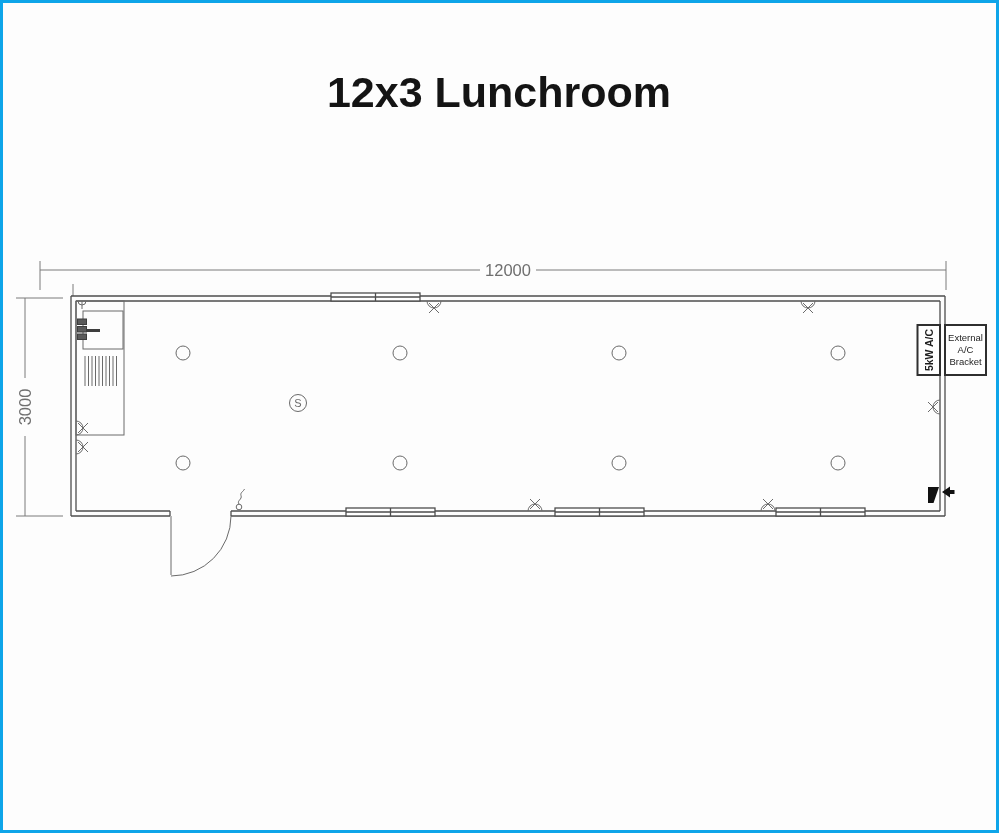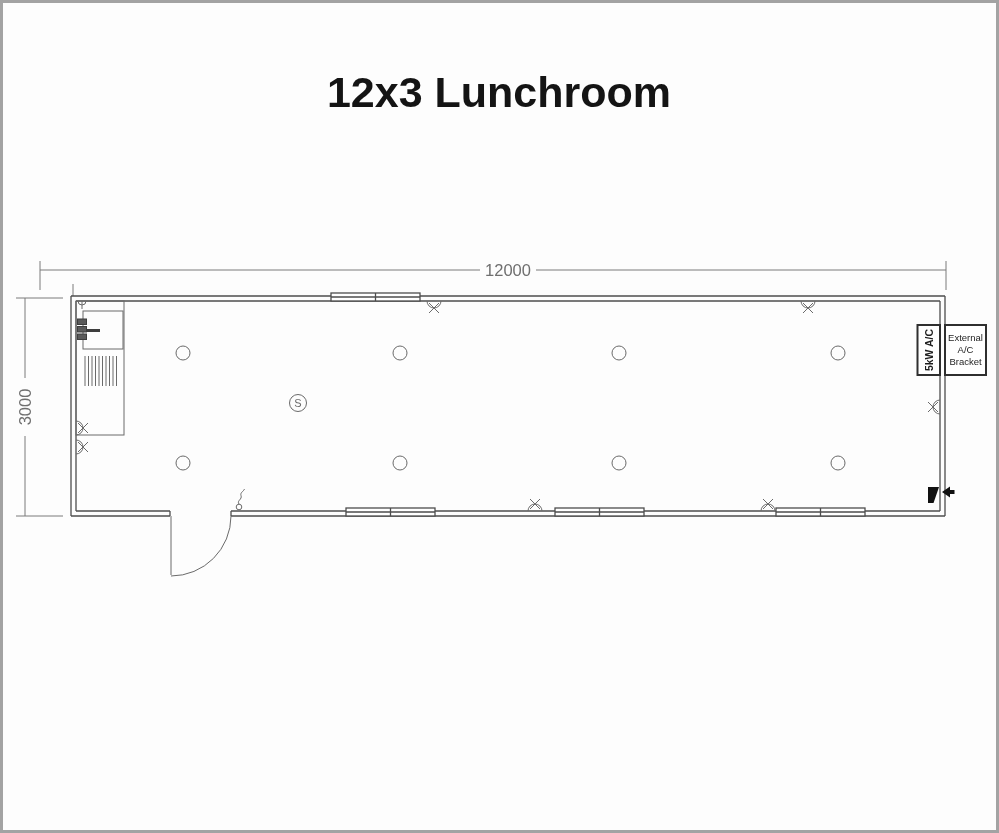--- a/index.html
+++ b/index.html
@@ -1,21 +1,21 @@
 <!DOCTYPE html>
 <html><head>
 <meta charset="utf-8">
 <style>
   html,body{margin:0;padding:0;background:#ffffff;}
   .canvas{
     position:relative;
     width:999px;height:833px;
     background:#fdfdfd;
     box-sizing:border-box;
-    border:3px solid #a3a3a3;
+    border:3px solid #0ea5e9;
     font-family:"Liberation Sans", sans-serif;
     overflow:hidden;
   }
   svg{display:block;}
   .title-text{
     font-family:"Liberation Sans", sans-serif;
     font-size:43px;
     font-weight:700;
     fill:#141414;
   }

